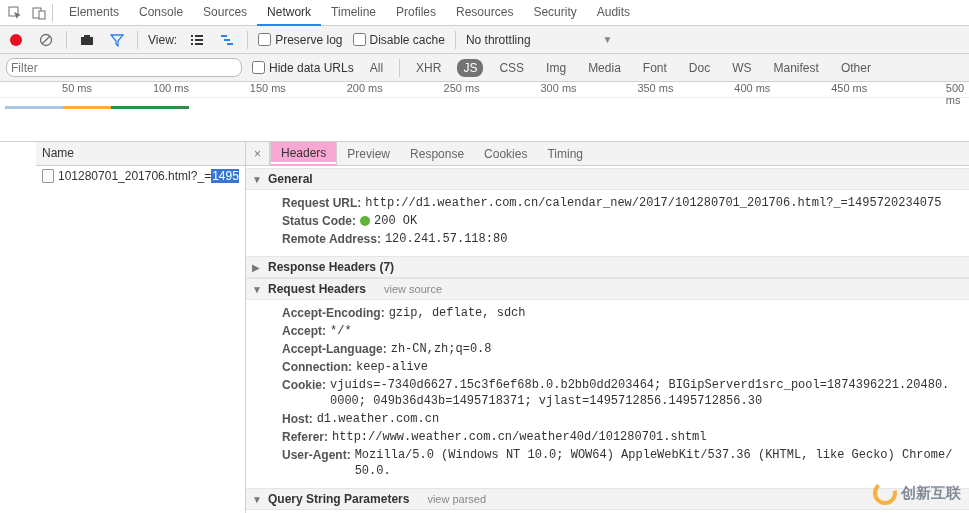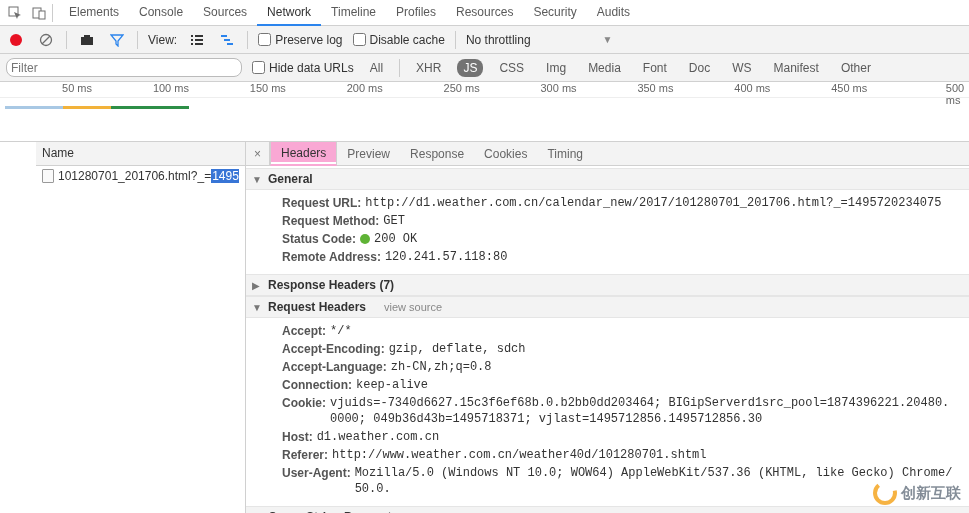--- a/index.html
+++ b/index.html
@@ -204,24 +204,20 @@
       <div class="sec-h">
         <span class="tw">▼</span>
         <span class="ttl">General</span>
       </div>
       <div class="sec-b">
         <div class="kv">
             <span class="k">Request URL:</span>
             <span class="v mono">http://d1.weather.com.cn/calendar_new/2017/101280701_201706.html?_=1495720234075</span>
           </div>
         <div class="kv">
-            <span class="k">Request Method:</span>
-            <span class="v mono">GET</span>
-          </div>
-        <div class="kv">
             <span class="k">Status Code:</span>
             <span class="v mono"><span class="status-dot"></span><span>200 OK</span></span>
           </div>
         <div class="kv">
             <span class="k">Remote Address:</span>
             <span class="v mono">120.241.57.118:80</span>
           </div>
       </div>
 
       <div class="sec-h">
@@ -229,26 +225,26 @@
         <span class="ttl">Response Headers (7)</span>
       </div>
 
       <div class="sec-h">
         <span class="tw">▼</span>
         <span class="ttl">Request Headers</span>
         <span class="sub">view source</span>
       </div>
       <div class="sec-b">
         <div class="kv">
+            <span class="k">Accept-Encoding:</span>
+            <span class="v mono">gzip, deflate, sdch</span>
+          </div>
+        <div class="kv">
             <span class="k">Accept:</span>
             <span class="v mono">*/*</span>
-          </div>
-        <div class="kv">
-            <span class="k">Accept-Encoding:</span>
-            <span class="v mono">gzip, deflate, sdch</span>
           </div>
         <div class="kv">
             <span class="k">Accept-Language:</span>
             <span class="v mono">zh-CN,zh;q=0.8</span>
           </div>
         <div class="kv">
             <span class="k">Connection:</span>
             <span class="v mono">keep-alive</span>
           </div>
         <div class="kv">

